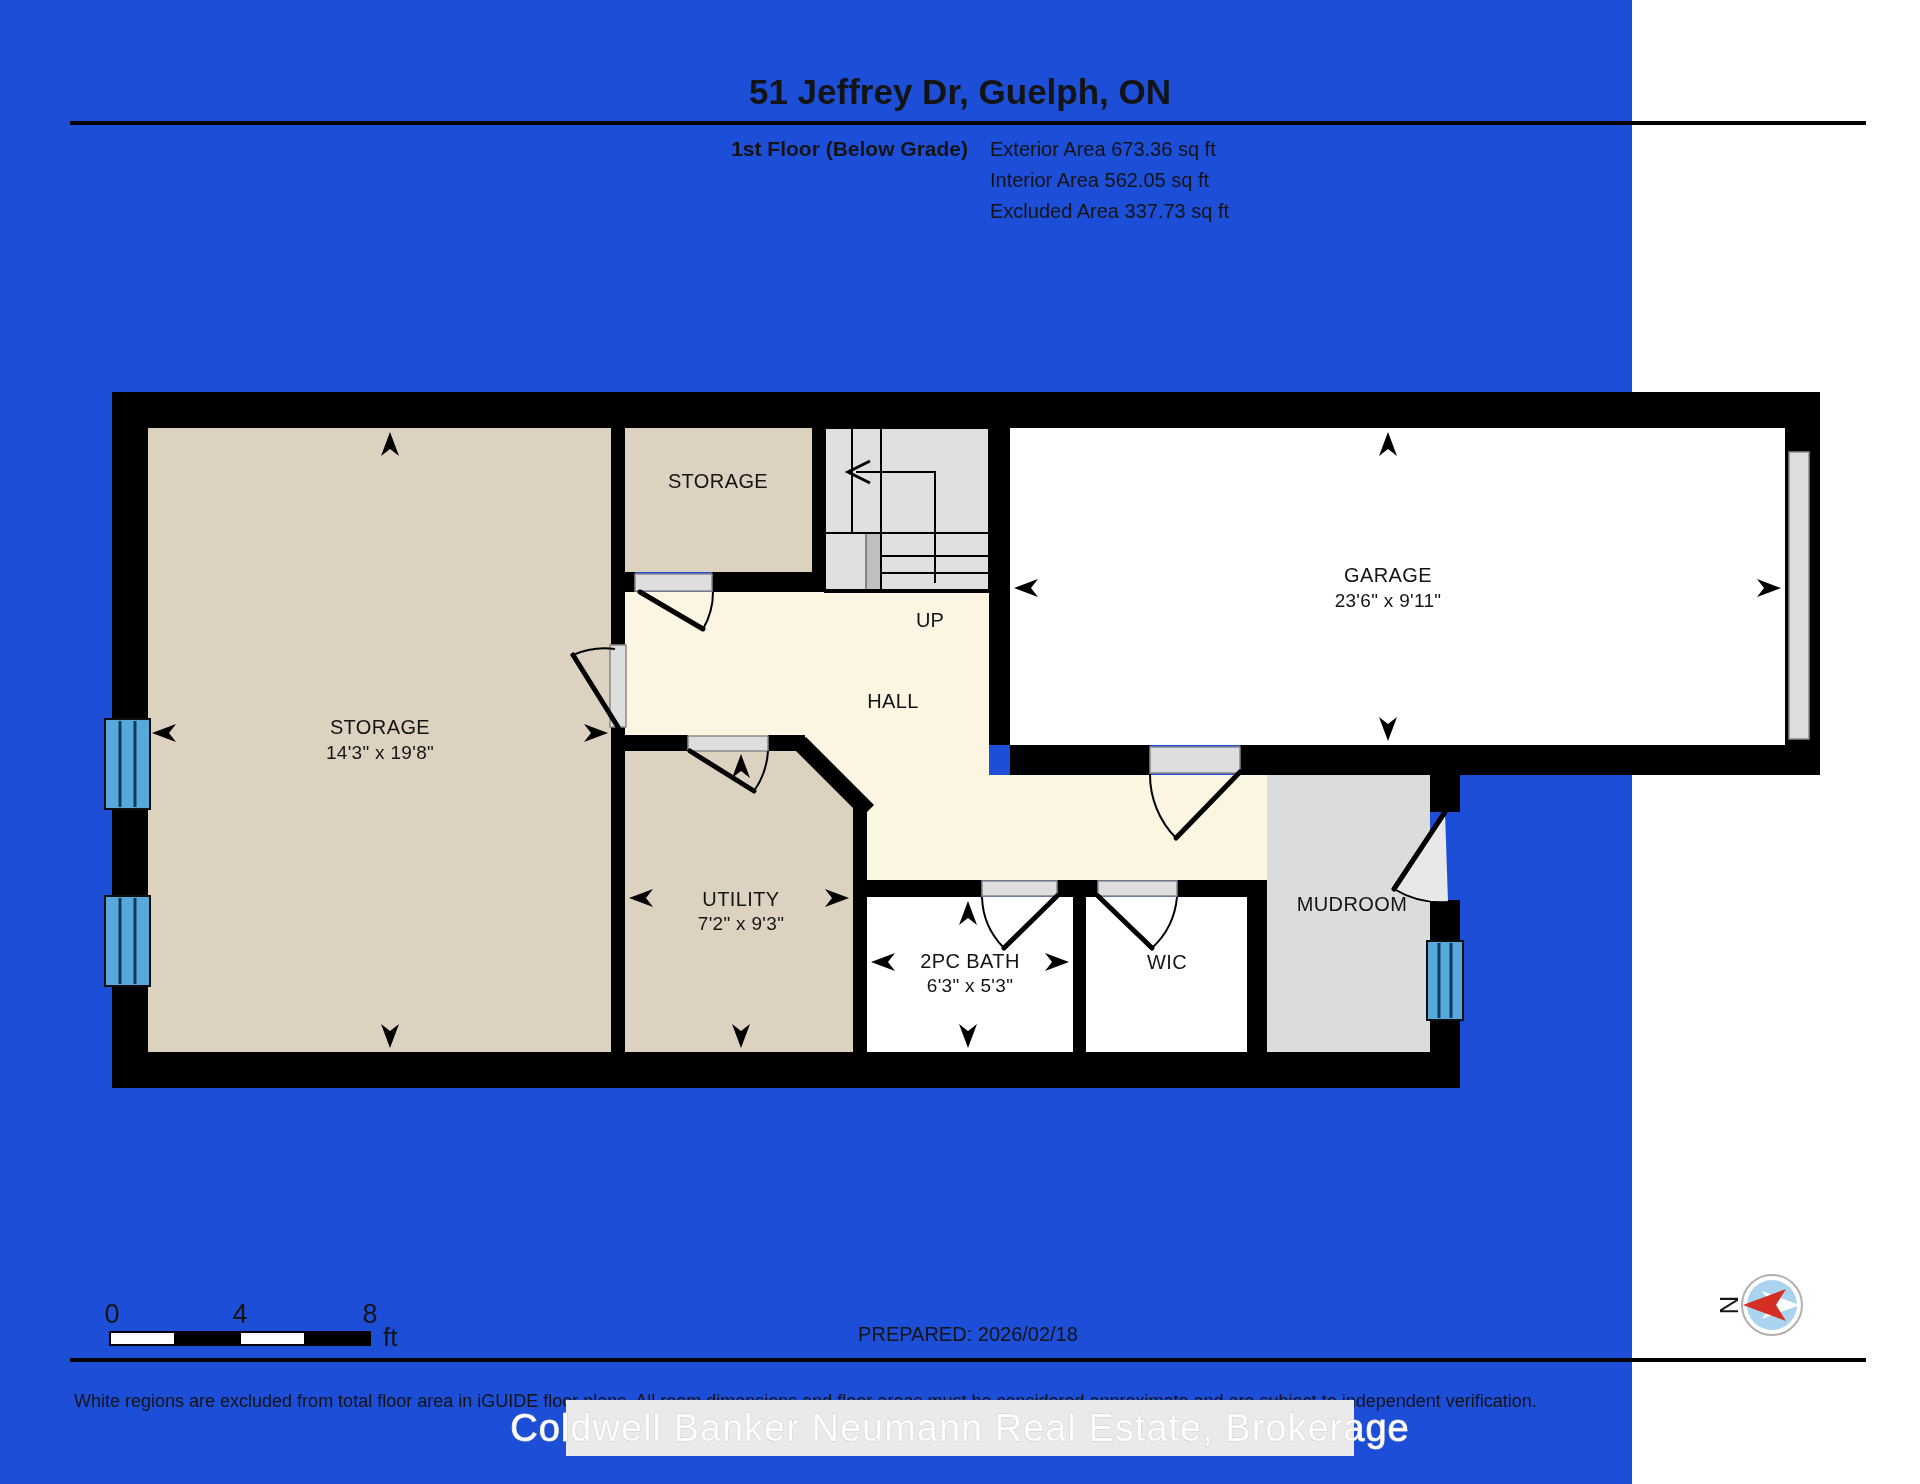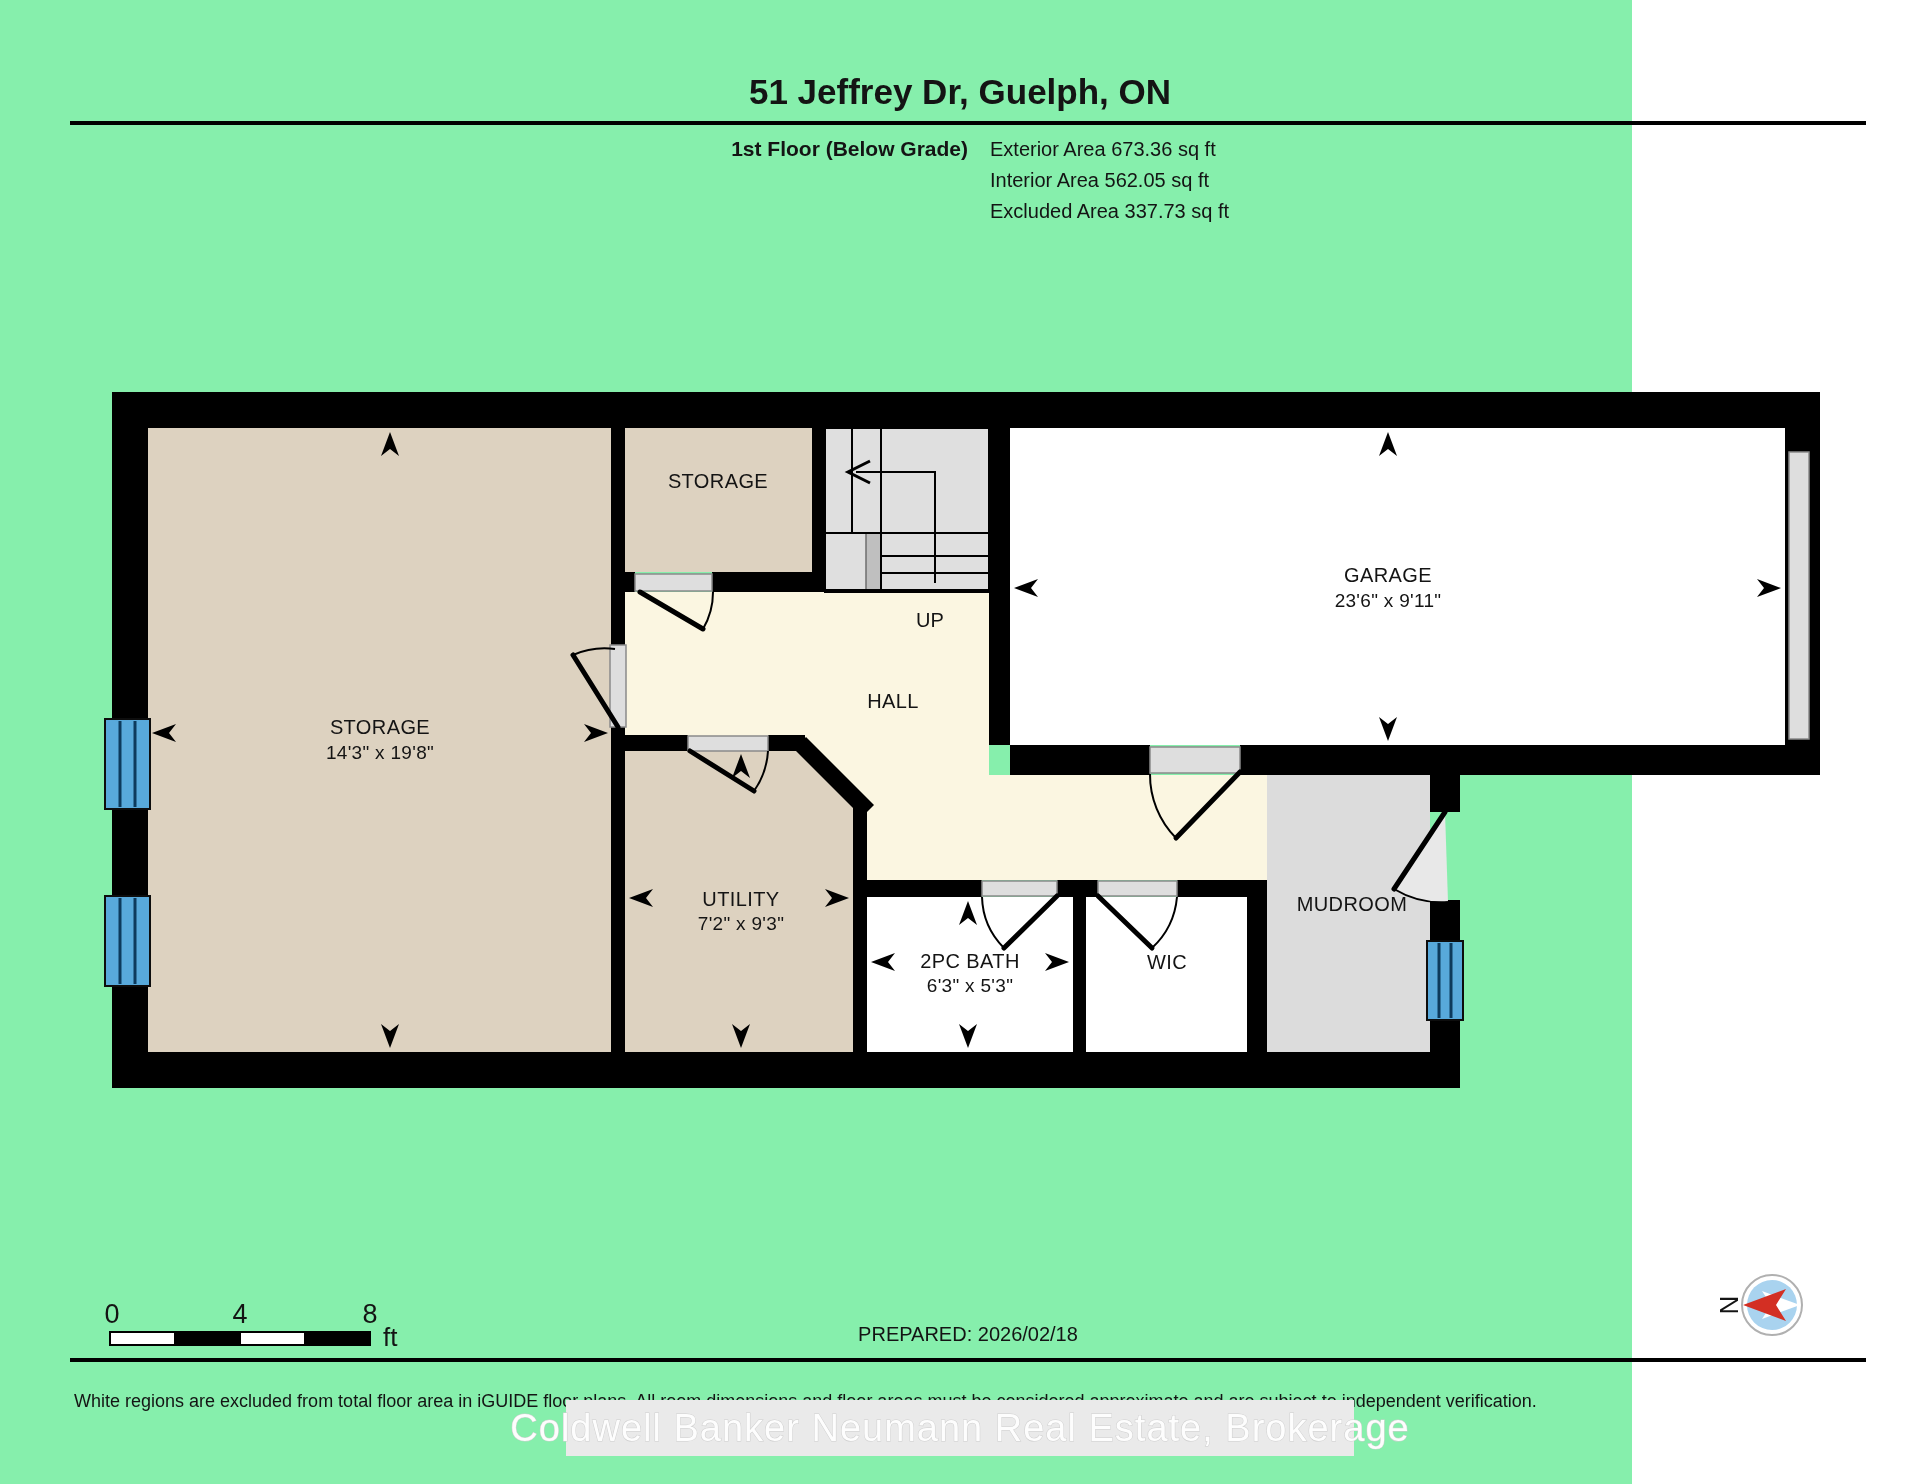--- a/index.html
+++ b/index.html
@@ -1,16 +1,16 @@
 <!DOCTYPE html>
 <html style="--wall: #000000; --beige: #ddd2c0; --cream: #fbf6e1; --gray: #dcdcdc; --winblue: #58a9db; --compassred: #d32f23; --compassblue: #a9d3ef;"><head>
 <meta charset="utf-8">
 <style>
   html,body{margin:0;padding:0;background:#ffffff;}
-  .page{width:1632px;height:1484px;position:relative;background:#86efac;
+  .page{width:1632px;height:1484px;position:relative;background:#1d4ed8;
         font-family:"Liberation Sans", sans-serif;}
   svg text{fill:#141414;font-family:"Liberation Sans", sans-serif;}
   .title{font-size:35px;font-weight:bold;}
   .floor-label{font-size:21px;font-weight:bold;}
   .area-line{font-size:20px;}
   .room-label{font-size:20px;letter-spacing:.4px;}
   .room-dims{font-size:19px;letter-spacing:.3px;}
   .up-label{font-size:20px;}
   .rule{stroke:#000;stroke-width:4;}
   .wall{fill:var(--wall,#000);}

